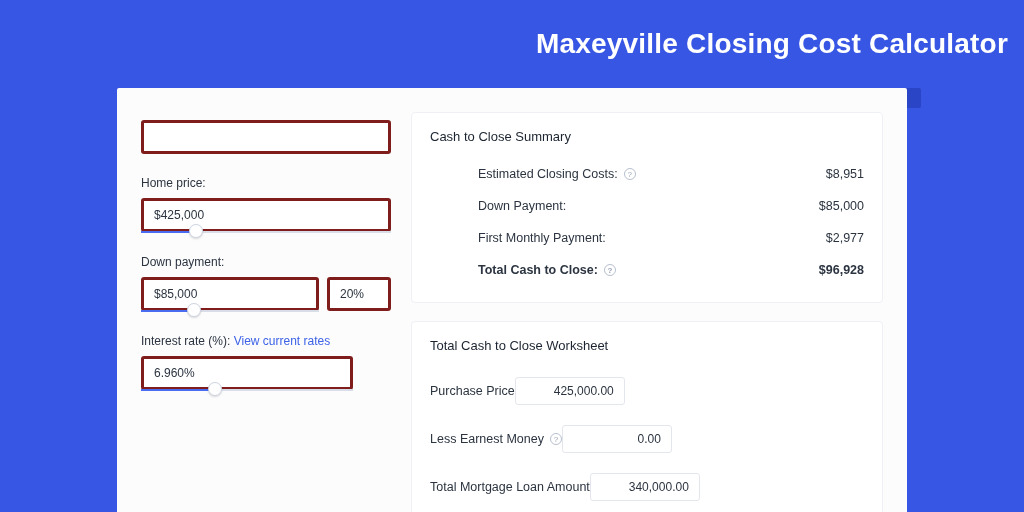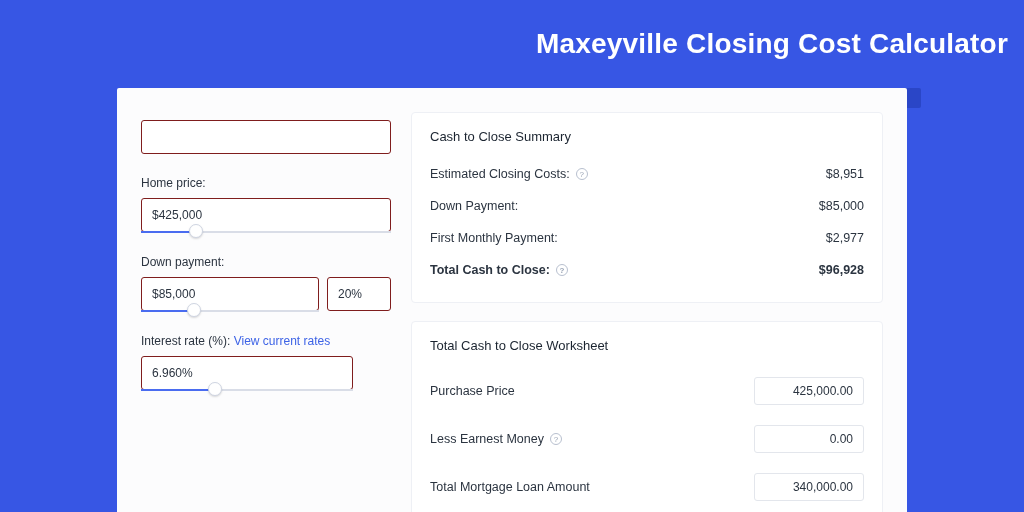--- a/index.html
+++ b/index.html
@@ -48,21 +48,21 @@
     flex-direction: column;
     font-size: 12px;
     color: #2b3440;
     padding-top: 8px;
   }
   .field-label { font-size: 12px; color: #2b3440; margin-bottom: 8px; }
   .field-link { color: #3d63e6; cursor: pointer; }
   .text-input {
     width: 100%;
     height: 34px;
-    border: 1px solid #7f1d1d;
+    border: 3px solid #7f1d1d;
     border-radius: 3px;
     background: #fff;
     padding: 7px 10px;
     font-size: 12px;
     color: #2b3440;
     outline: none;
   }
   .group { margin-bottom: 22px; }
   .slider-wrap { position: relative; }
   .slider-track {
@@ -111,34 +111,33 @@
   }
   .line {
     display: flex;
     justify-content: space-between;
     align-items: center;
     padding: 9px 0;
     font-size: 12.5px;
     color: #2b3440;
   }
   .line.bold { font-weight: 700; }
-  .line .lhs { display: flex; align-items: center; gap: 6px; }
+  .line .lhs { display: flex; align-items: center; gap: 6px; margin-left: 48px; }
   .help-icon {
     display: inline-flex;
     width: 12px; height: 12px;
     border: 1px solid #b8c0cf;
     border-radius: 50%;
     align-items: center; justify-content: center;
     font-size: 8px;
     color: #9aa4b5;
     cursor: help;
   }
   .ws-line {
     display: flex;
-    justify-content: space-between;
     align-items: center;
     padding: 10px 0;
     font-size: 12.5px;
     color: #2b3440;
   }
   .ws-line .lhs { display: flex; align-items: center; gap: 6px; }
   .ws-value {
     width: 110px;
     height: 28px;
     border: 1px solid #e3e6ec;

